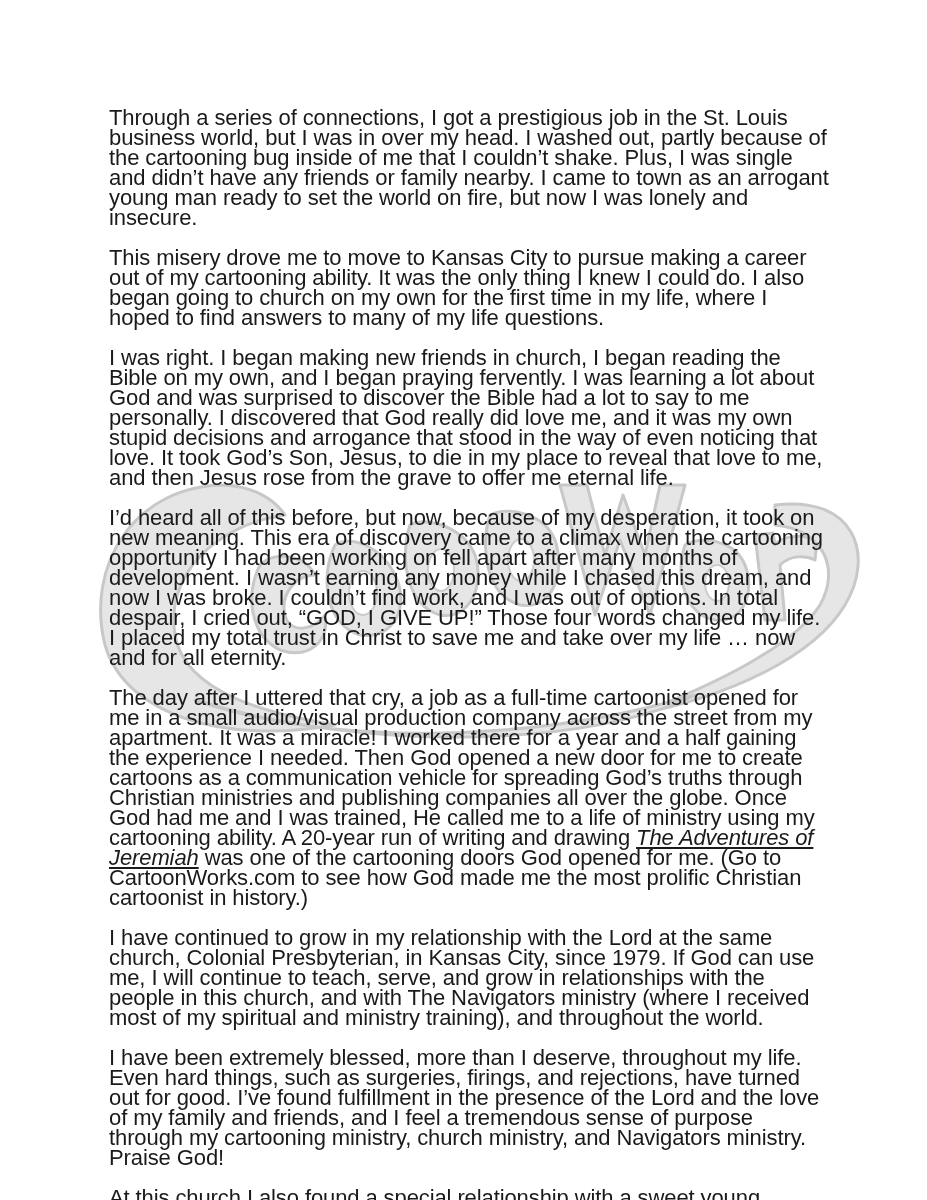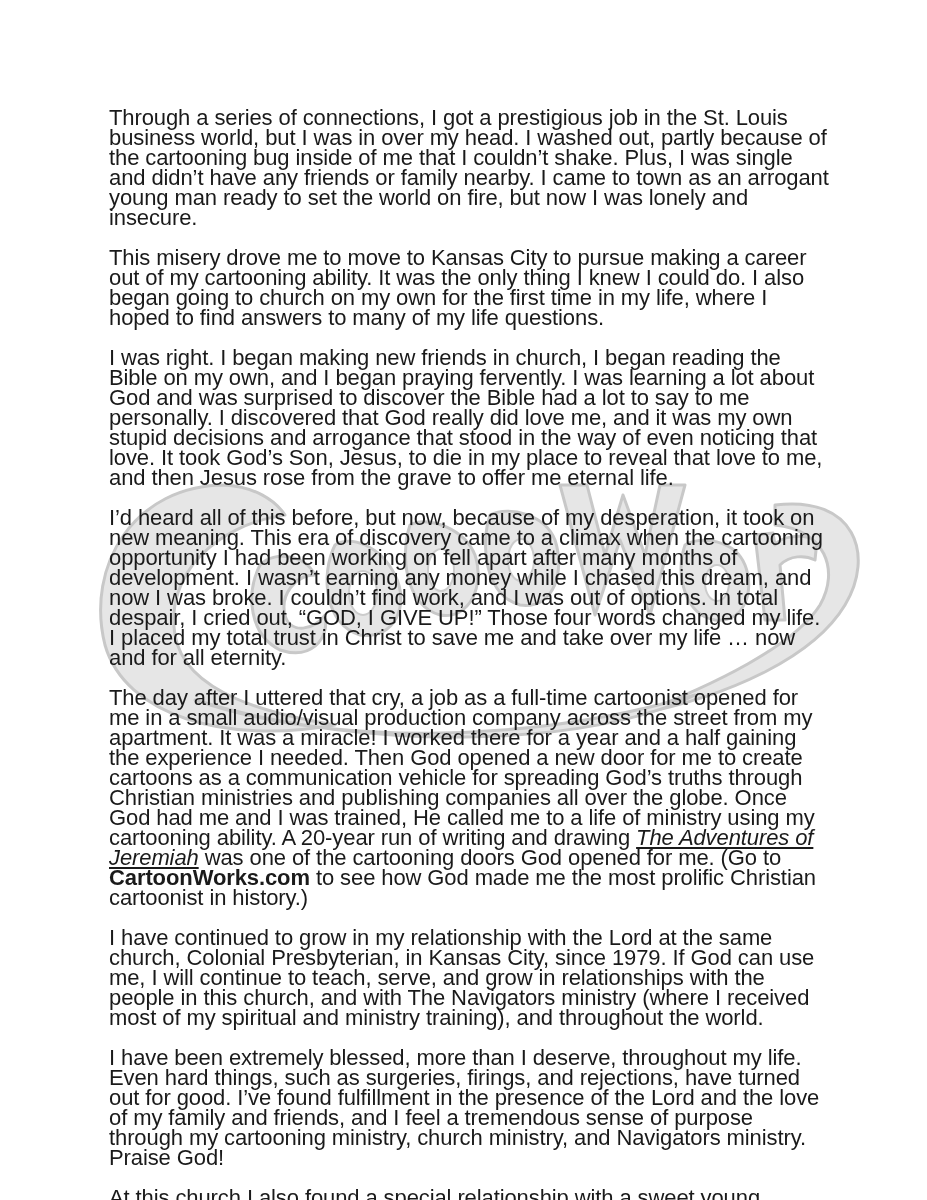--- a/index.html
+++ b/index.html
@@ -38,21 +38,21 @@
       margin: 0 0 20px 0;
     }
     .heading {
       font-weight: bold;
       margin: 0;
     }
     .heading + .para {
       margin-top: 8px;
     }
     .ital { font-style: italic; text-decoration: underline; }
-    .bold { font-weight: bold; text-align: right; }
+    .bold { font-weight: normal; text-align: right; }
   </style>
 </head>
 <body>
 
 <svg class="watermark" viewBox="0 0 800 310" xmlns="http://www.w3.org/2000/svg">
   <g fill="#e6e6e6" stroke="#c8c8c8" stroke-width="3" stroke-linejoin="round">
 
     <path d="M150 40 C 60 40, 10 120, 30 200 C 50 270, 150 300, 260 280 C 200 270, 110 250, 100 190 C 90 130, 140 80, 210 70 C 200 55, 180 42, 150 40 Z"></path>
 
     <path d="M185 120 C 170 150, 175 190, 205 205 C 235 215, 255 195, 250 170 C 240 185, 215 190, 210 170 C 205 150, 220 130, 240 130 C 230 110, 200 105, 185 120 Z"></path>

